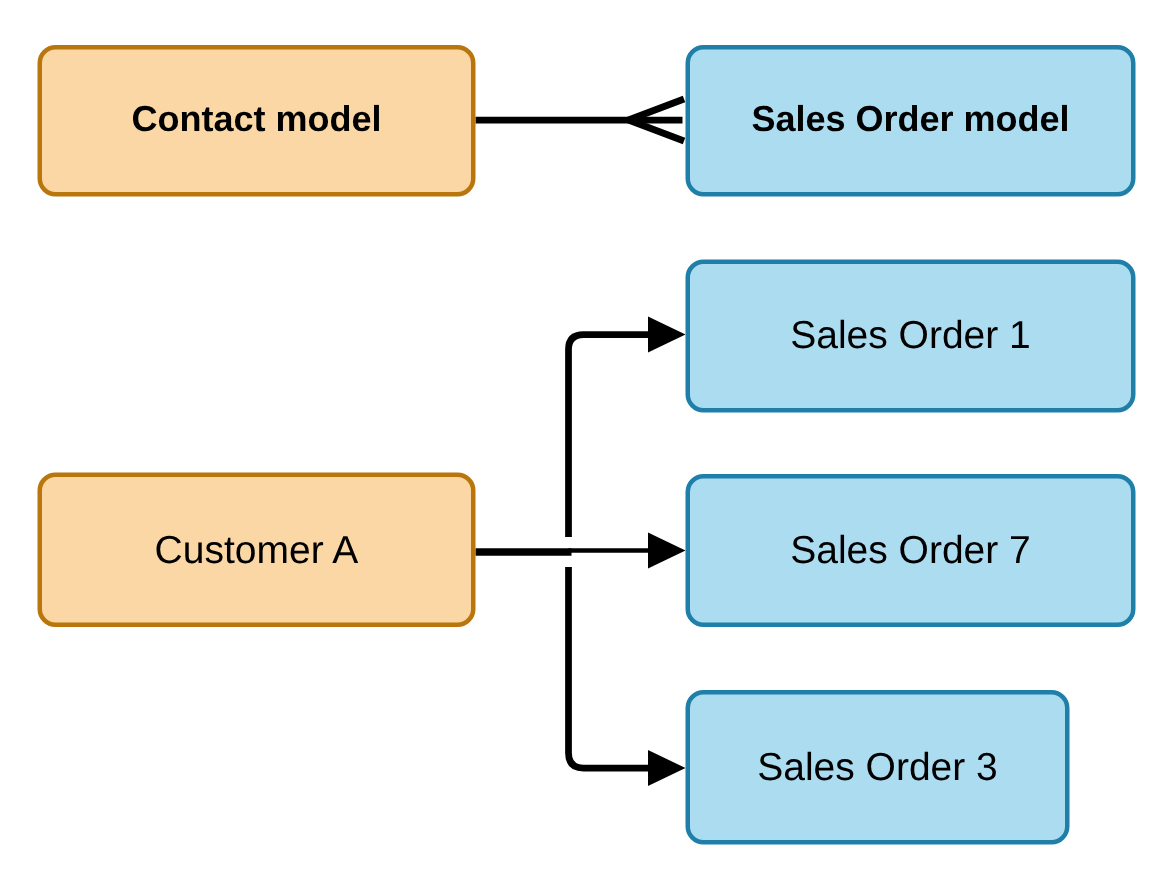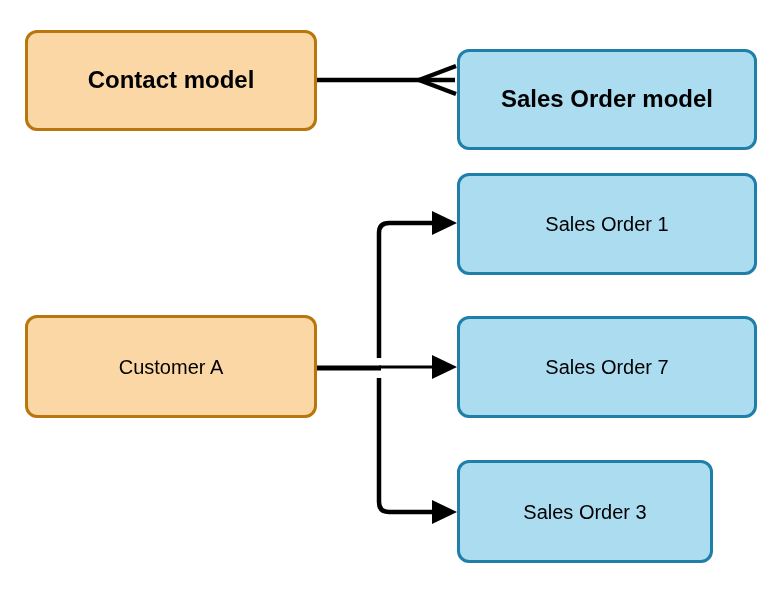--- a/index.html
+++ b/index.html
@@ -50,25 +50,25 @@
   .node-label {
     display: block;
     padding: 0 10px;
   }
   .t-bold {
     font-weight: bold;
     font-size: 24px;
   }
   .t-regular {
     font-weight: normal;
-    font-size: 20px;
+    font-size: 26px;
   }
   
   #node-contact-model      { left: 25px;  top: 30px;  width: 292px; height: 101px; }
-  #node-sales-order-model  { left: 457px; top: 30px;  width: 300px; height: 101px; margin-top: 19px; }
+  #node-sales-order-model  { left: 457px; top: 30px;  width: 300px; height: 101px; }
   #node-customer-a         { left: 25px;  top: 315px; width: 292px; height: 103px; }
   #node-sales-order-1      { left: 457px; top: 173px; width: 300px; height: 102px; }
   #node-sales-order-2      { left: 457px; top: 316px; width: 300px; height: 102px; }
   #node-sales-order-3      { left: 457px; top: 460px; width: 256px; height: 103px; }
 </style>
 </head>
 <body>
 
 <div id="canvas">
 

